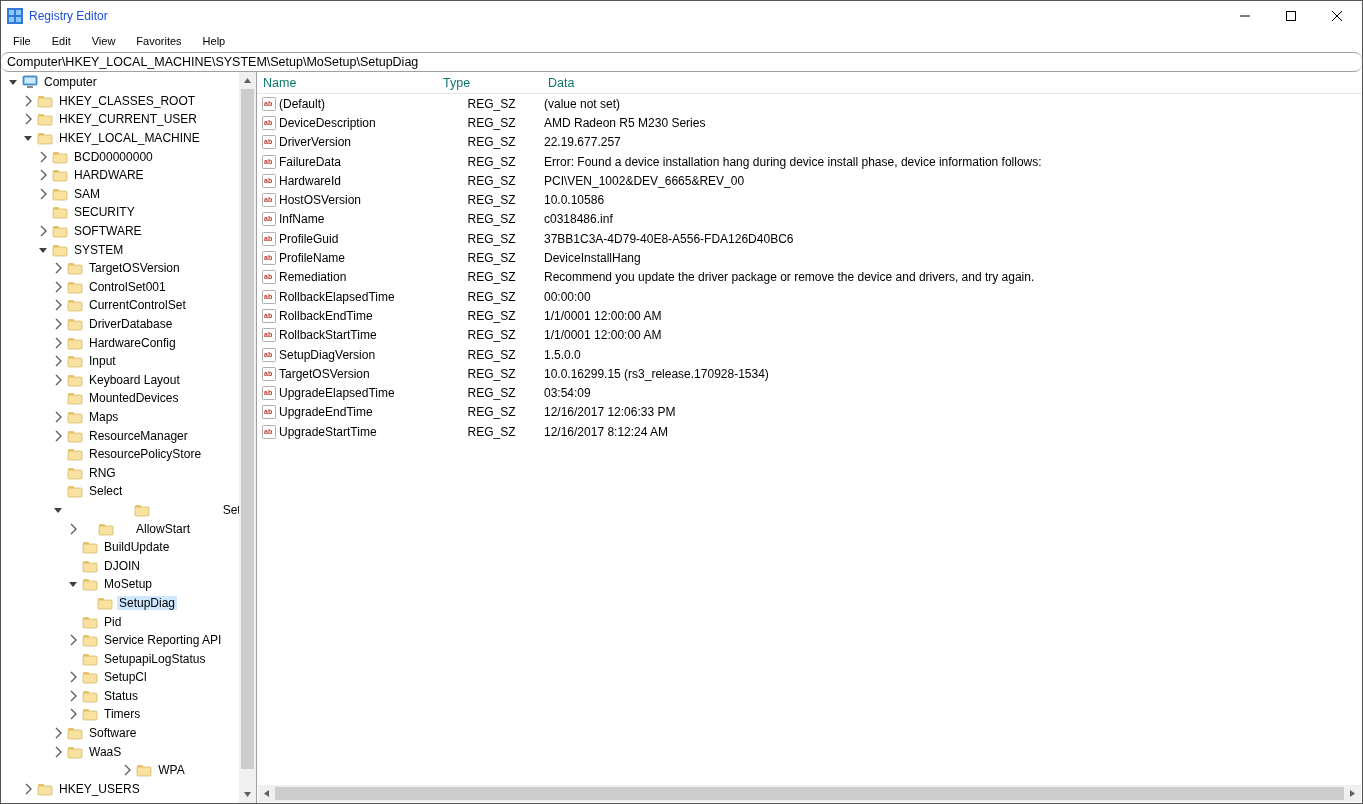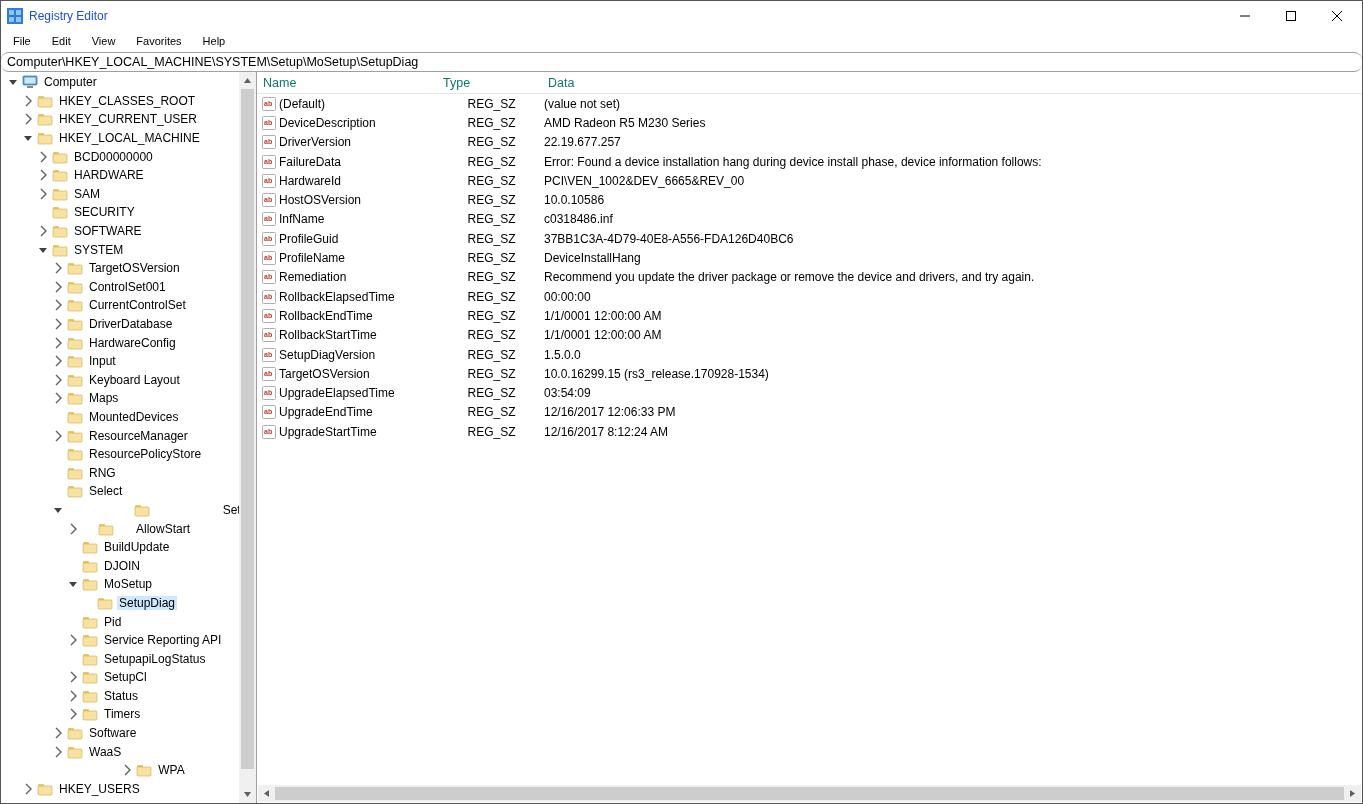--- a/index.html
+++ b/index.html
@@ -309,36 +309,36 @@
               <svg width="16" height="16">
                 <use href="#twisty-closed"></use>
               </svg>
             </span>
             <span class="ticon"><svg width="16" height="16">
                 <use href="#ico-folder"></use>
               </svg></span>
             <span class="tlabel">Keyboard Layout</span>
           </div>
           <div class="tree-row" style="padding-left: 47px;">
+            <span class="twisty"></span>
+            <span class="ticon"><svg width="16" height="16">
+                <use href="#ico-folder"></use>
+              </svg></span>
+            <span class="tlabel">MountedDevices</span>
+          </div>
+          <div class="tree-row" style="padding-left: 47px;">
             <span class="twisty">
               <svg width="16" height="16">
                 <use href="#twisty-closed"></use>
               </svg>
             </span>
             <span class="ticon"><svg width="16" height="16">
                 <use href="#ico-folder"></use>
               </svg></span>
             <span class="tlabel">Maps</span>
-          </div>
-          <div class="tree-row" style="padding-left: 47px;">
-            <span class="twisty"></span>
-            <span class="ticon"><svg width="16" height="16">
-                <use href="#ico-folder"></use>
-              </svg></span>
-            <span class="tlabel">MountedDevices</span>
           </div>
           <div class="tree-row" style="padding-left: 47px;">
             <span class="twisty">
               <svg width="16" height="16">
                 <use href="#twisty-closed"></use>
               </svg>
             </span>
             <span class="ticon"><svg width="16" height="16">
                 <use href="#ico-folder"></use>
               </svg></span>

